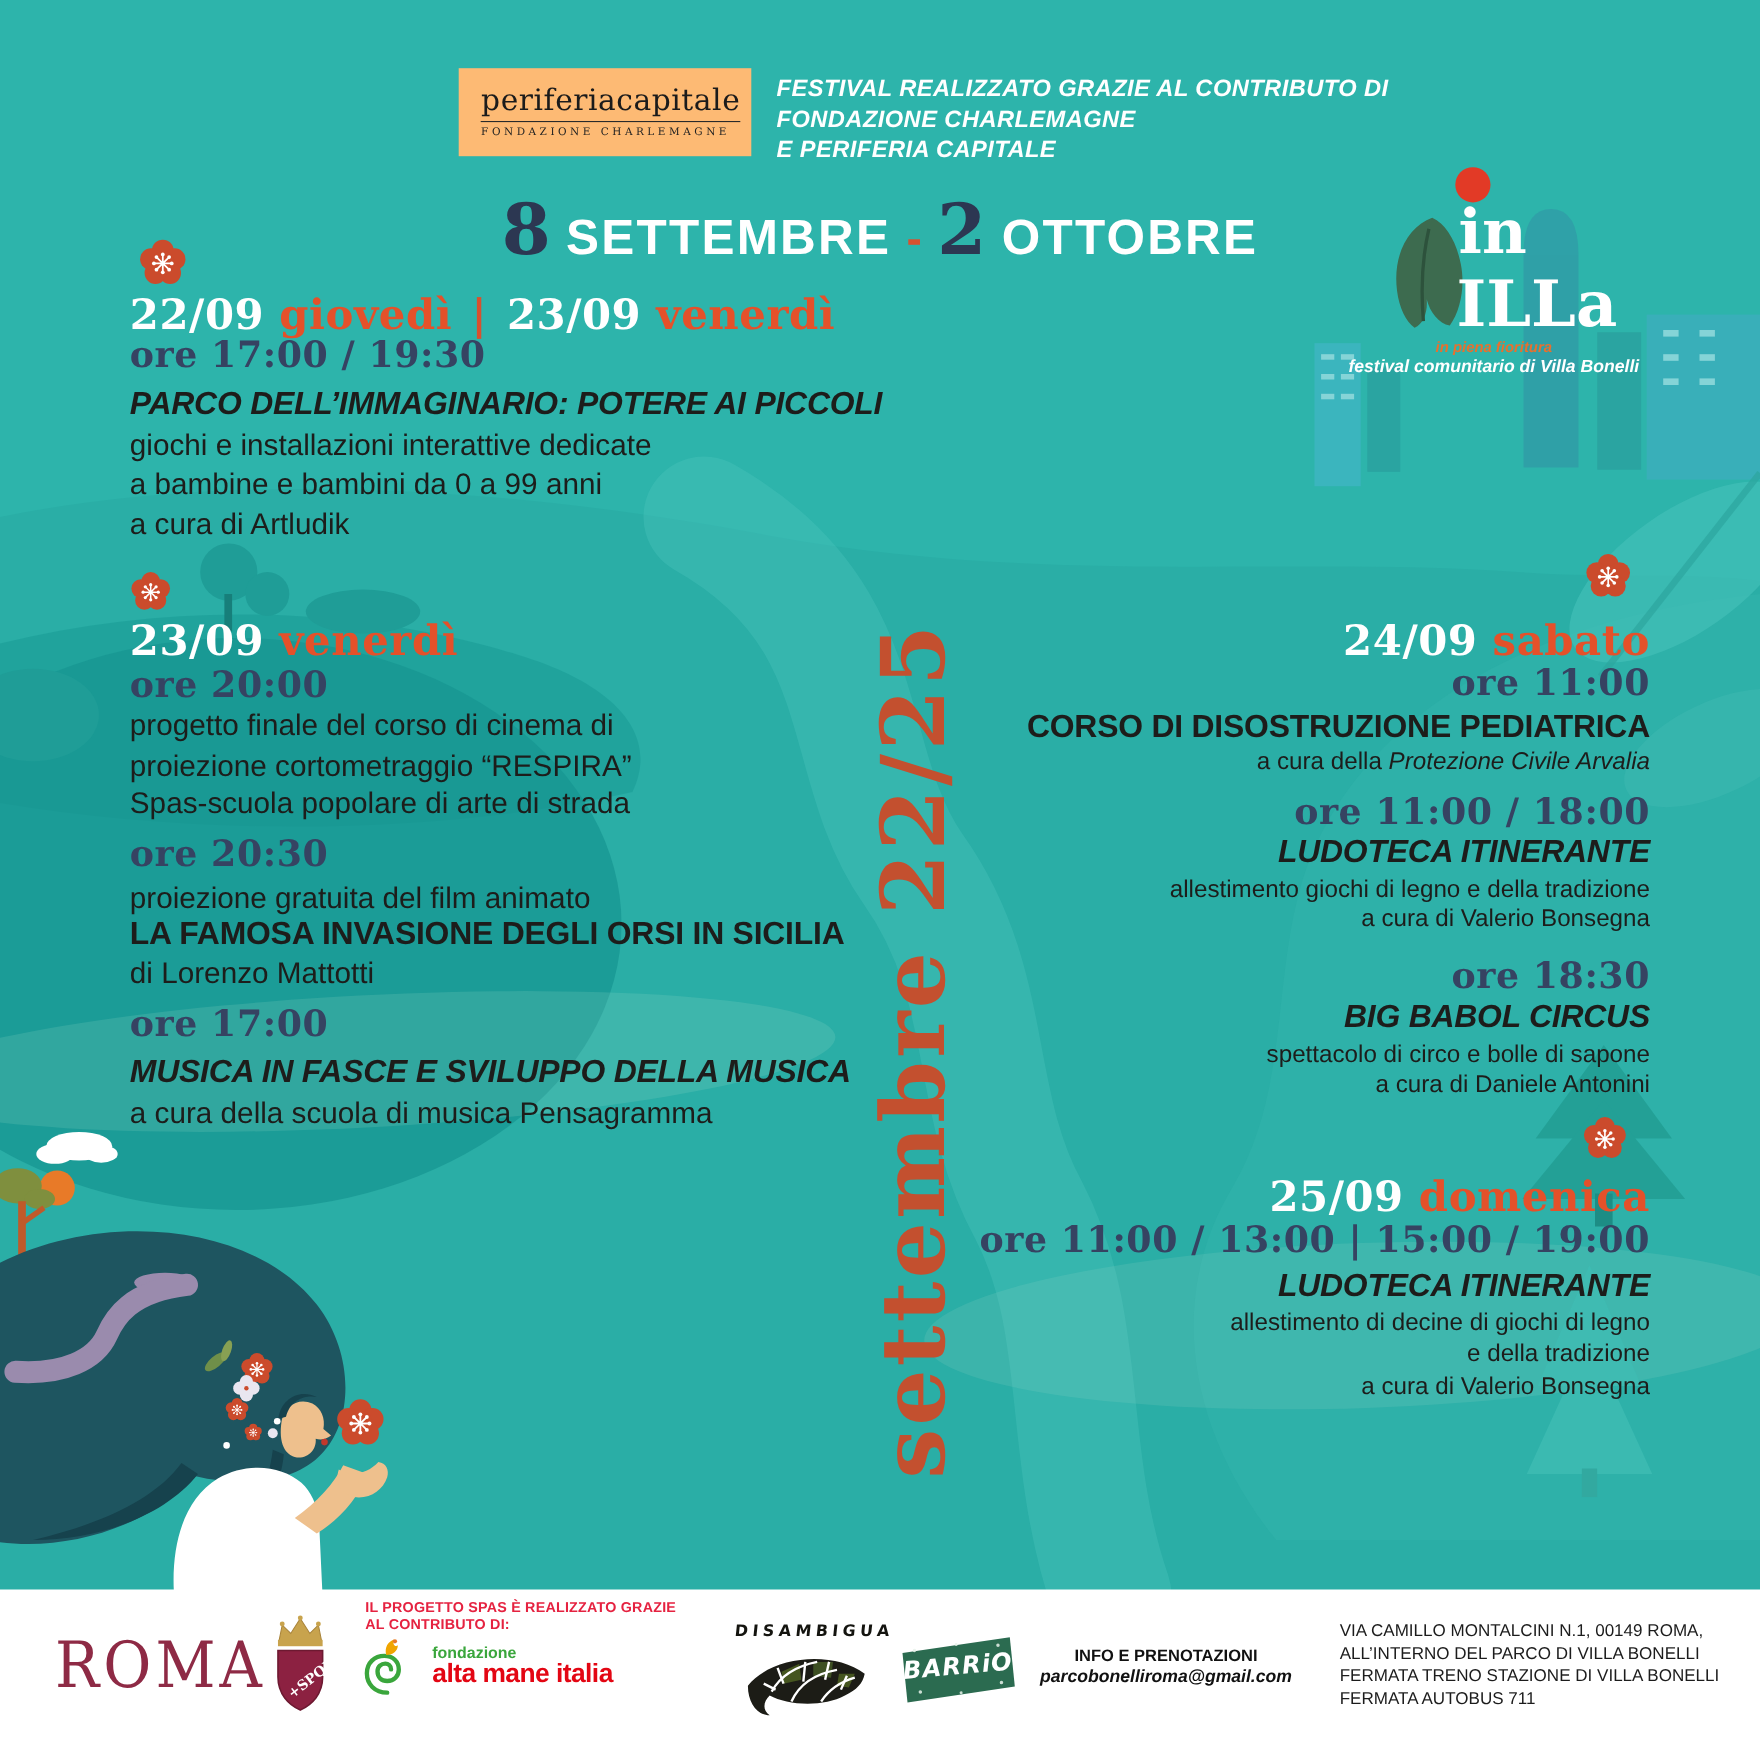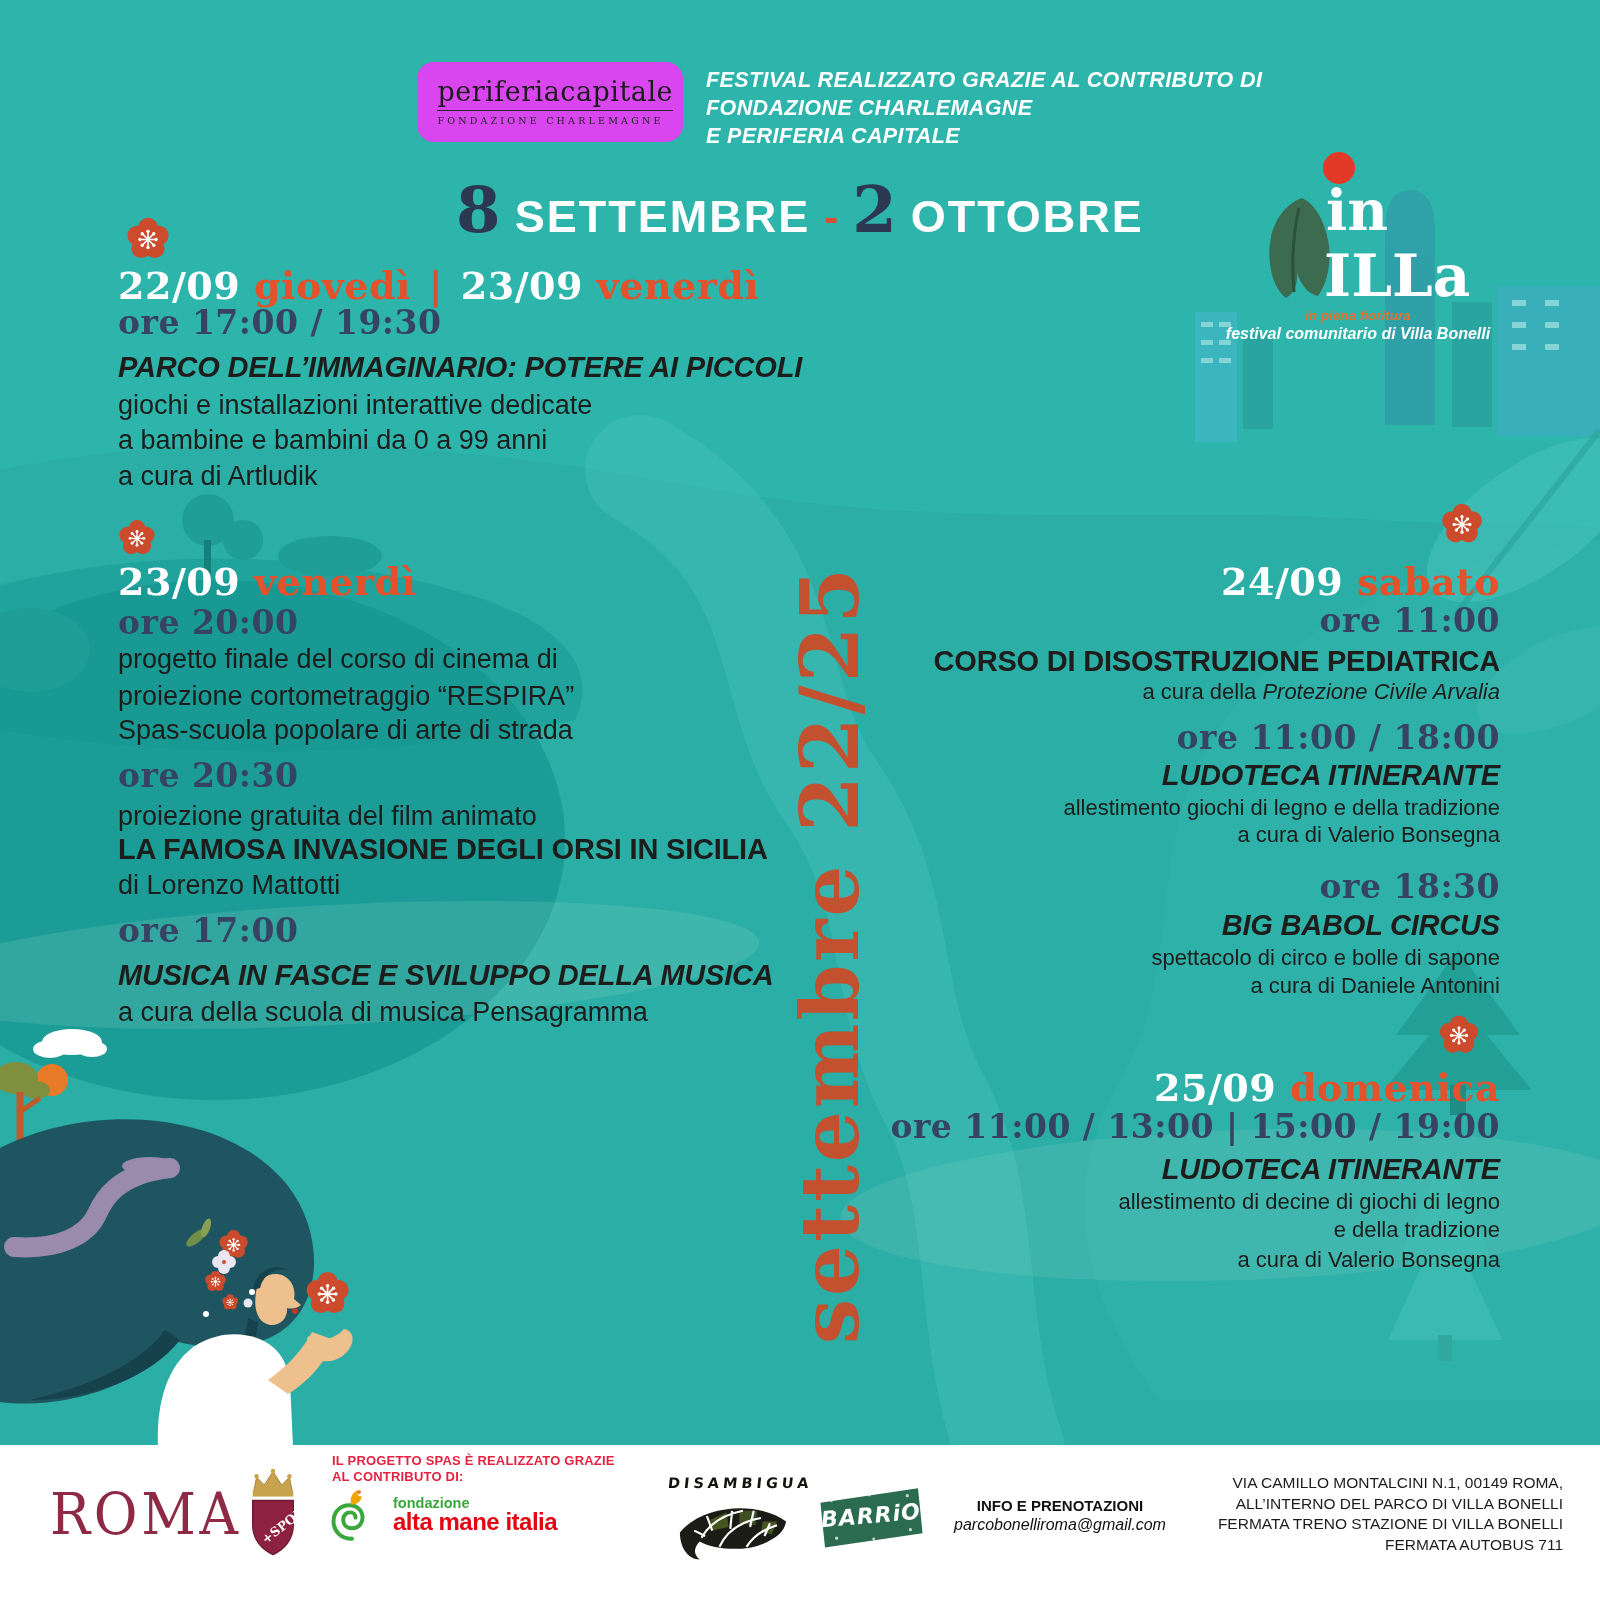--- a/index.html
+++ b/index.html
@@ -1,20 +1,20 @@
 <!DOCTYPE html>
 <html><head>
 <meta charset="utf-8">
 <style>
   html,body{margin:0;padding:0;background:#666;}
   .poster{position:relative;width:1600px;height:1600px;overflow:hidden;background:#2db4ab;font-family:"Liberation Sans",sans-serif;}
   .bg{position:absolute;left:0;top:0;width:1600px;height:1600px;}
   .abs{position:absolute;}
   
-  .partner-box{position:absolute;left:417px;top:62px;width:266px;height:80px;background:#d946ef;display:flex;align-items:center;gap:10px;padding:0 10px;box-sizing:border-box;border-radius:17px;}
+  .partner-box{position:absolute;left:417px;top:62px;width:266px;height:80px;background:#fdba74;display:flex;align-items:center;gap:10px;padding:0 10px;box-sizing:border-box;}
   .partner-name{font-family:"DejaVu Serif",serif;font-size:27px;color:#1b1b1b;letter-spacing:0.5px;line-height:1;}
   .partner-sub{font-family:"DejaVu Serif",serif;font-size:9.5px;color:#222;letter-spacing:3.2px;border-top:1.5px solid #2a2a2a;padding-top:4px;margin-top:5px;white-space:nowrap;}
   .head-credit{position:absolute;left:706px;top:66px;color:#fff;font-weight:bold;font-style:italic;font-size:21.5px;line-height:28px;letter-spacing:0.4px;}
   .date-banner{position:absolute;left:0;top:178px;width:1600px;display:flex;justify-content:center;align-items:baseline;gap:14px;}
   .date-num{font-family:"DejaVu Serif",serif;font-weight:bold;font-size:64px;color:#2c3752;line-height:1;}
   .date-month{font-size:45px;font-weight:bold;color:#fff;letter-spacing:2px;line-height:1;}
   .date-dash{font-size:42px;font-weight:bold;color:#d8512f;line-height:1;}
   
   .invilla{position:absolute;left:1242px;top:148px;width:232px;height:210px;}
   .invilla .tag1{position:absolute;left:0;top:160px;width:232px;text-align:center;color:#e8702e;font-weight:bold;font-style:italic;font-size:13.5px;}
@@ -40,22 +40,22 @@
   .spas{position:absolute;left:332px;top:8px;color:#e52240;font-weight:bold;font-size:13px;line-height:16px;letter-spacing:0.2px;}
   .altamane{position:absolute;left:330px;top:42px;display:flex;align-items:center;gap:19px;}
   .am-top{color:#3aa63c;font-weight:bold;font-size:14.5px;line-height:1;}
   .am-name{color:#e30613;font-weight:bold;font-size:24px;line-height:1;letter-spacing:-0.5px;}
   .disam{position:absolute;left:668px;top:30px;width:130px;text-align:center;}
   .disam-label{font-family:"DejaVu Sans",sans-serif;font-weight:bold;font-size:14.5px;letter-spacing:4px;color:#14140f;transform:skewX(-6deg);}
   .barrio{position:absolute;left:818px;top:42px;width:106px;height:62px;transform:rotate(-2deg);}
   .barrio-text{position:absolute;left:0;top:16px;width:106px;text-align:center;color:#fff;font-weight:bold;font-style:italic;font-size:22px;font-family:"DejaVu Sans",sans-serif;transform:rotate(-3deg);letter-spacing:1px;}
   .info{position:absolute;left:935px;top:52px;width:250px;text-align:center;color:#111;}
   .info-label{font-weight:bold;font-size:15px;}
-  .info-email{font-weight:normal;font-style:italic;font-size:16px;margin-top:2px;}
-  .address{position:absolute;right:37px;top:28px;text-align:right;color:#1c1c1c;font-size:15.5px;line-height:20.5px;}
+  .info-email{font-weight:bold;font-style:italic;font-size:16px;margin-top:2px;}
+  .address{position:absolute;right:37px;top:28px;color:#1c1c1c;font-size:15.5px;line-height:20.5px;}
 </style>
 </head>
 <body>
 
 <svg width="0" height="0" style="position:absolute">
   <defs>
     <g id="flower">
       <g fill="#cb4b2c">
         <circle cx="30" cy="17.5" r="11"></circle>
           <circle cx="41.9" cy="26.2" r="11"></circle>

